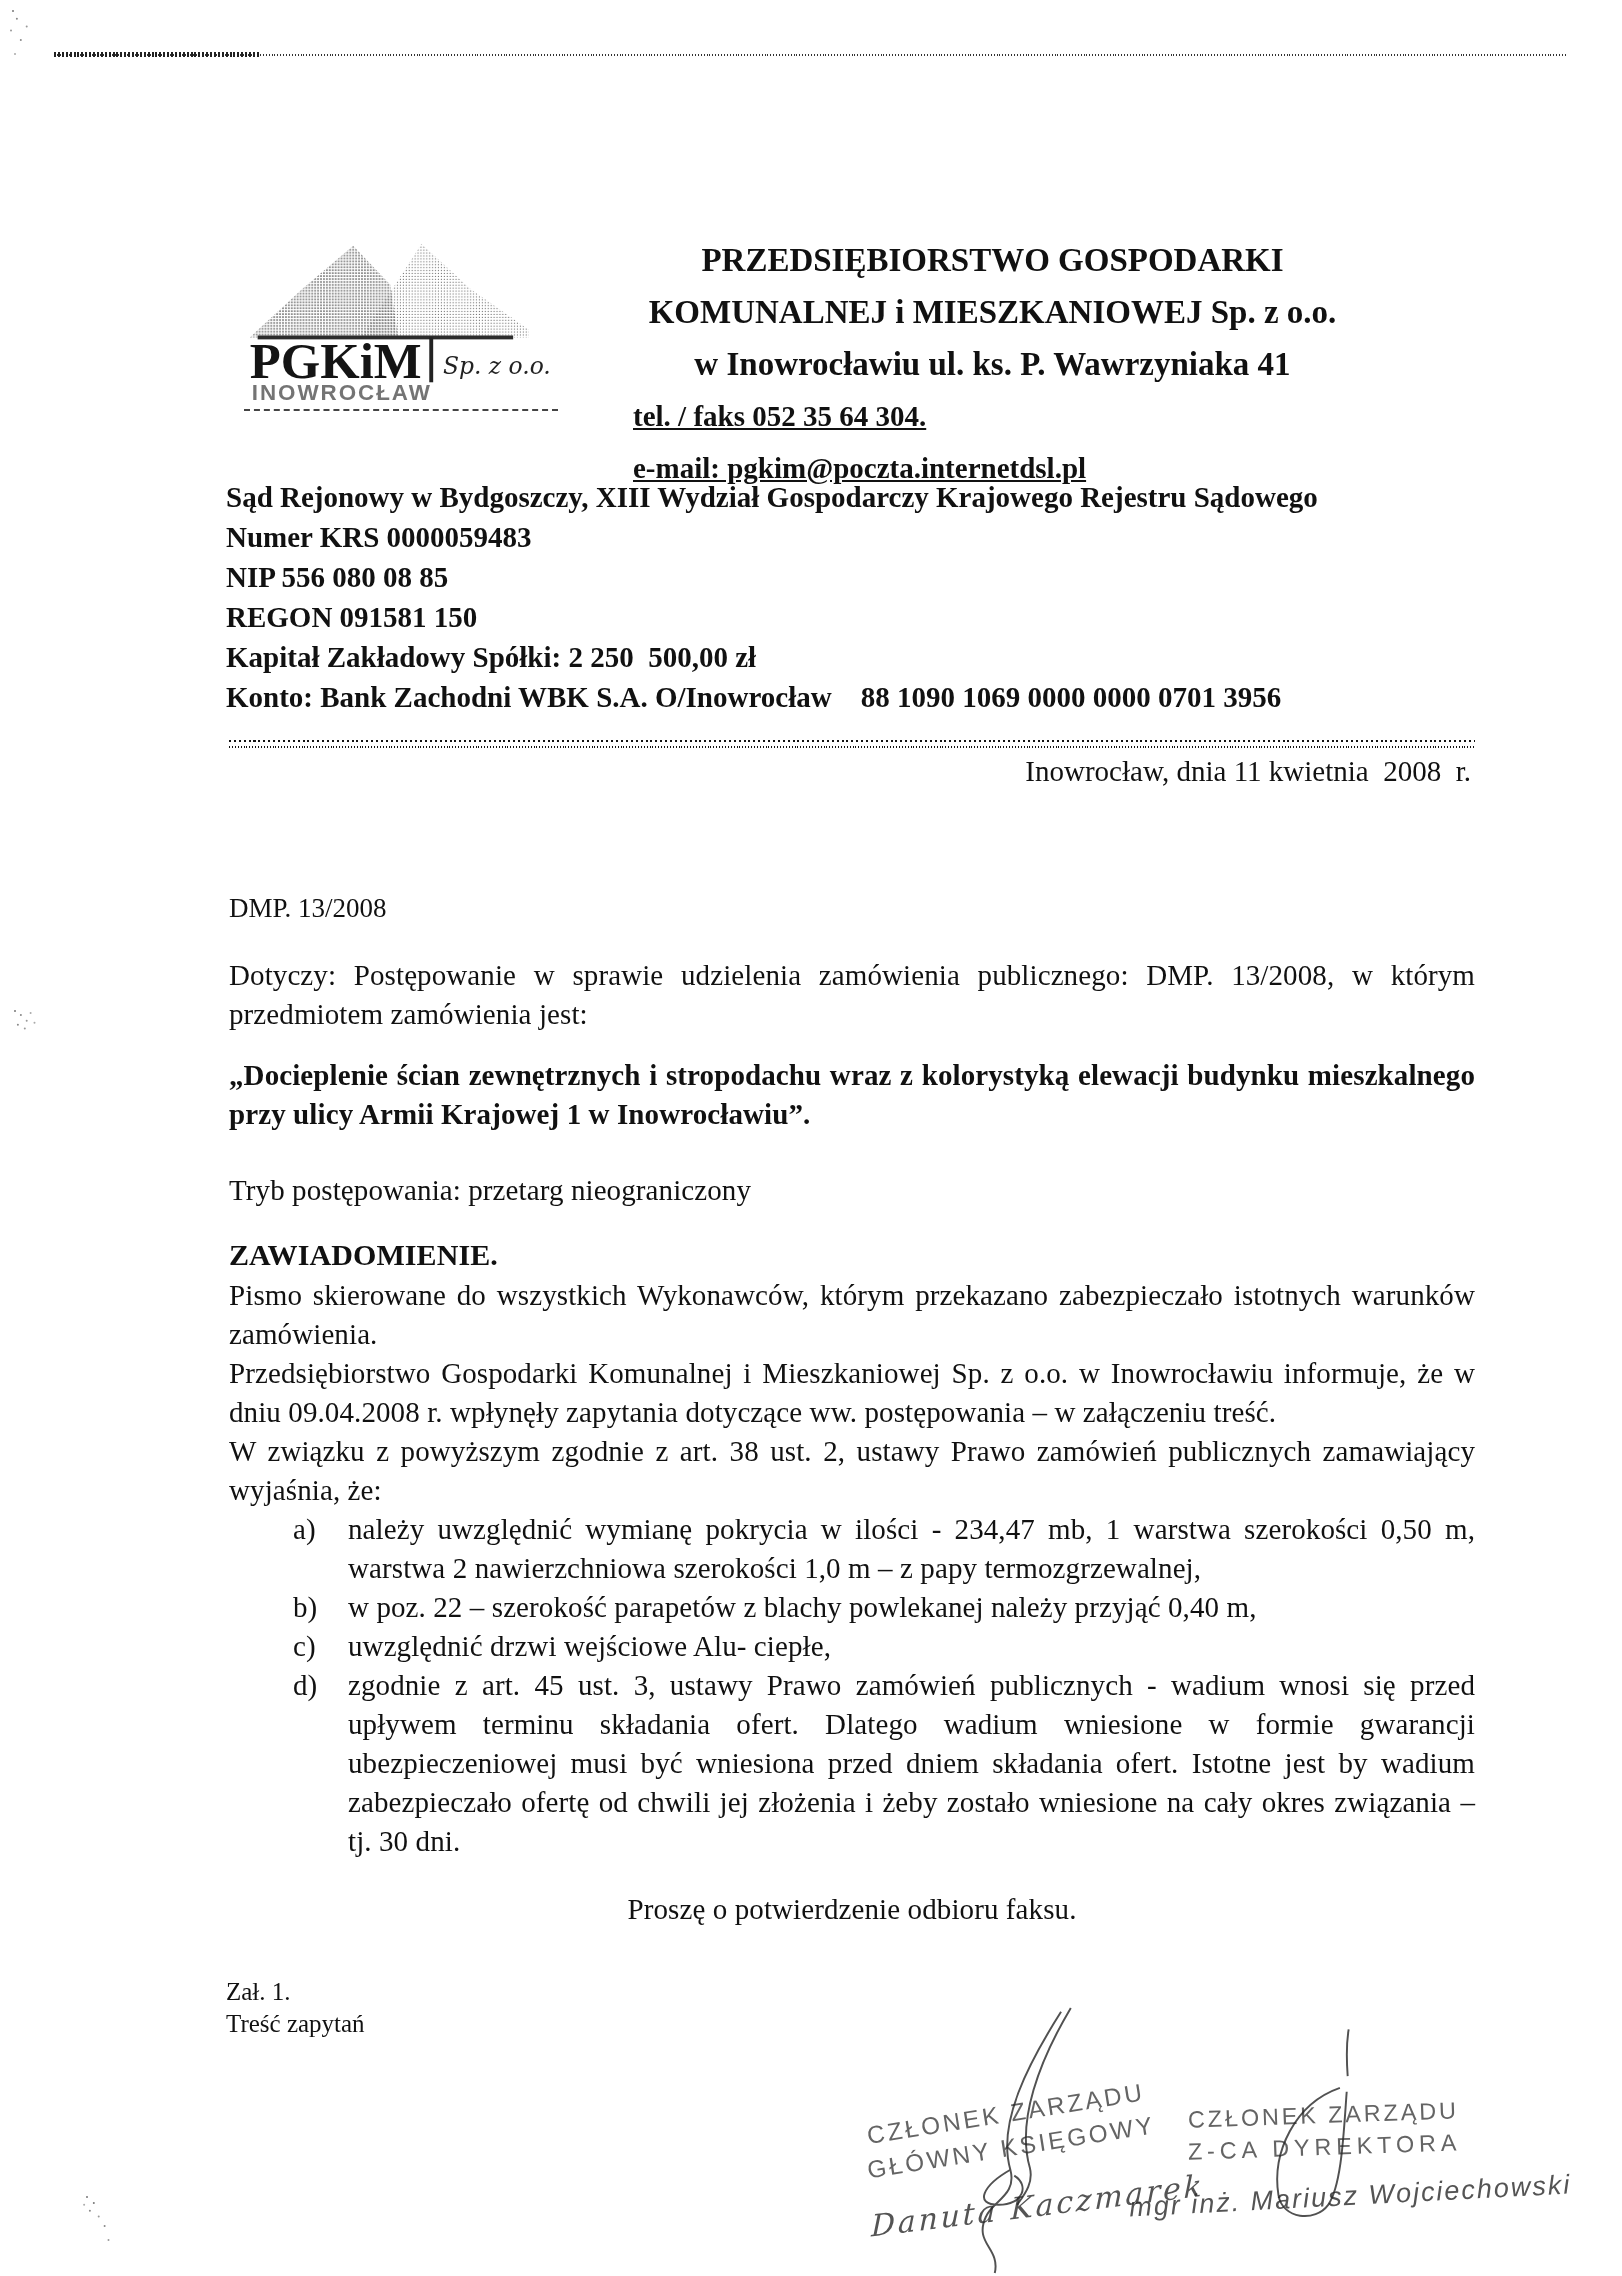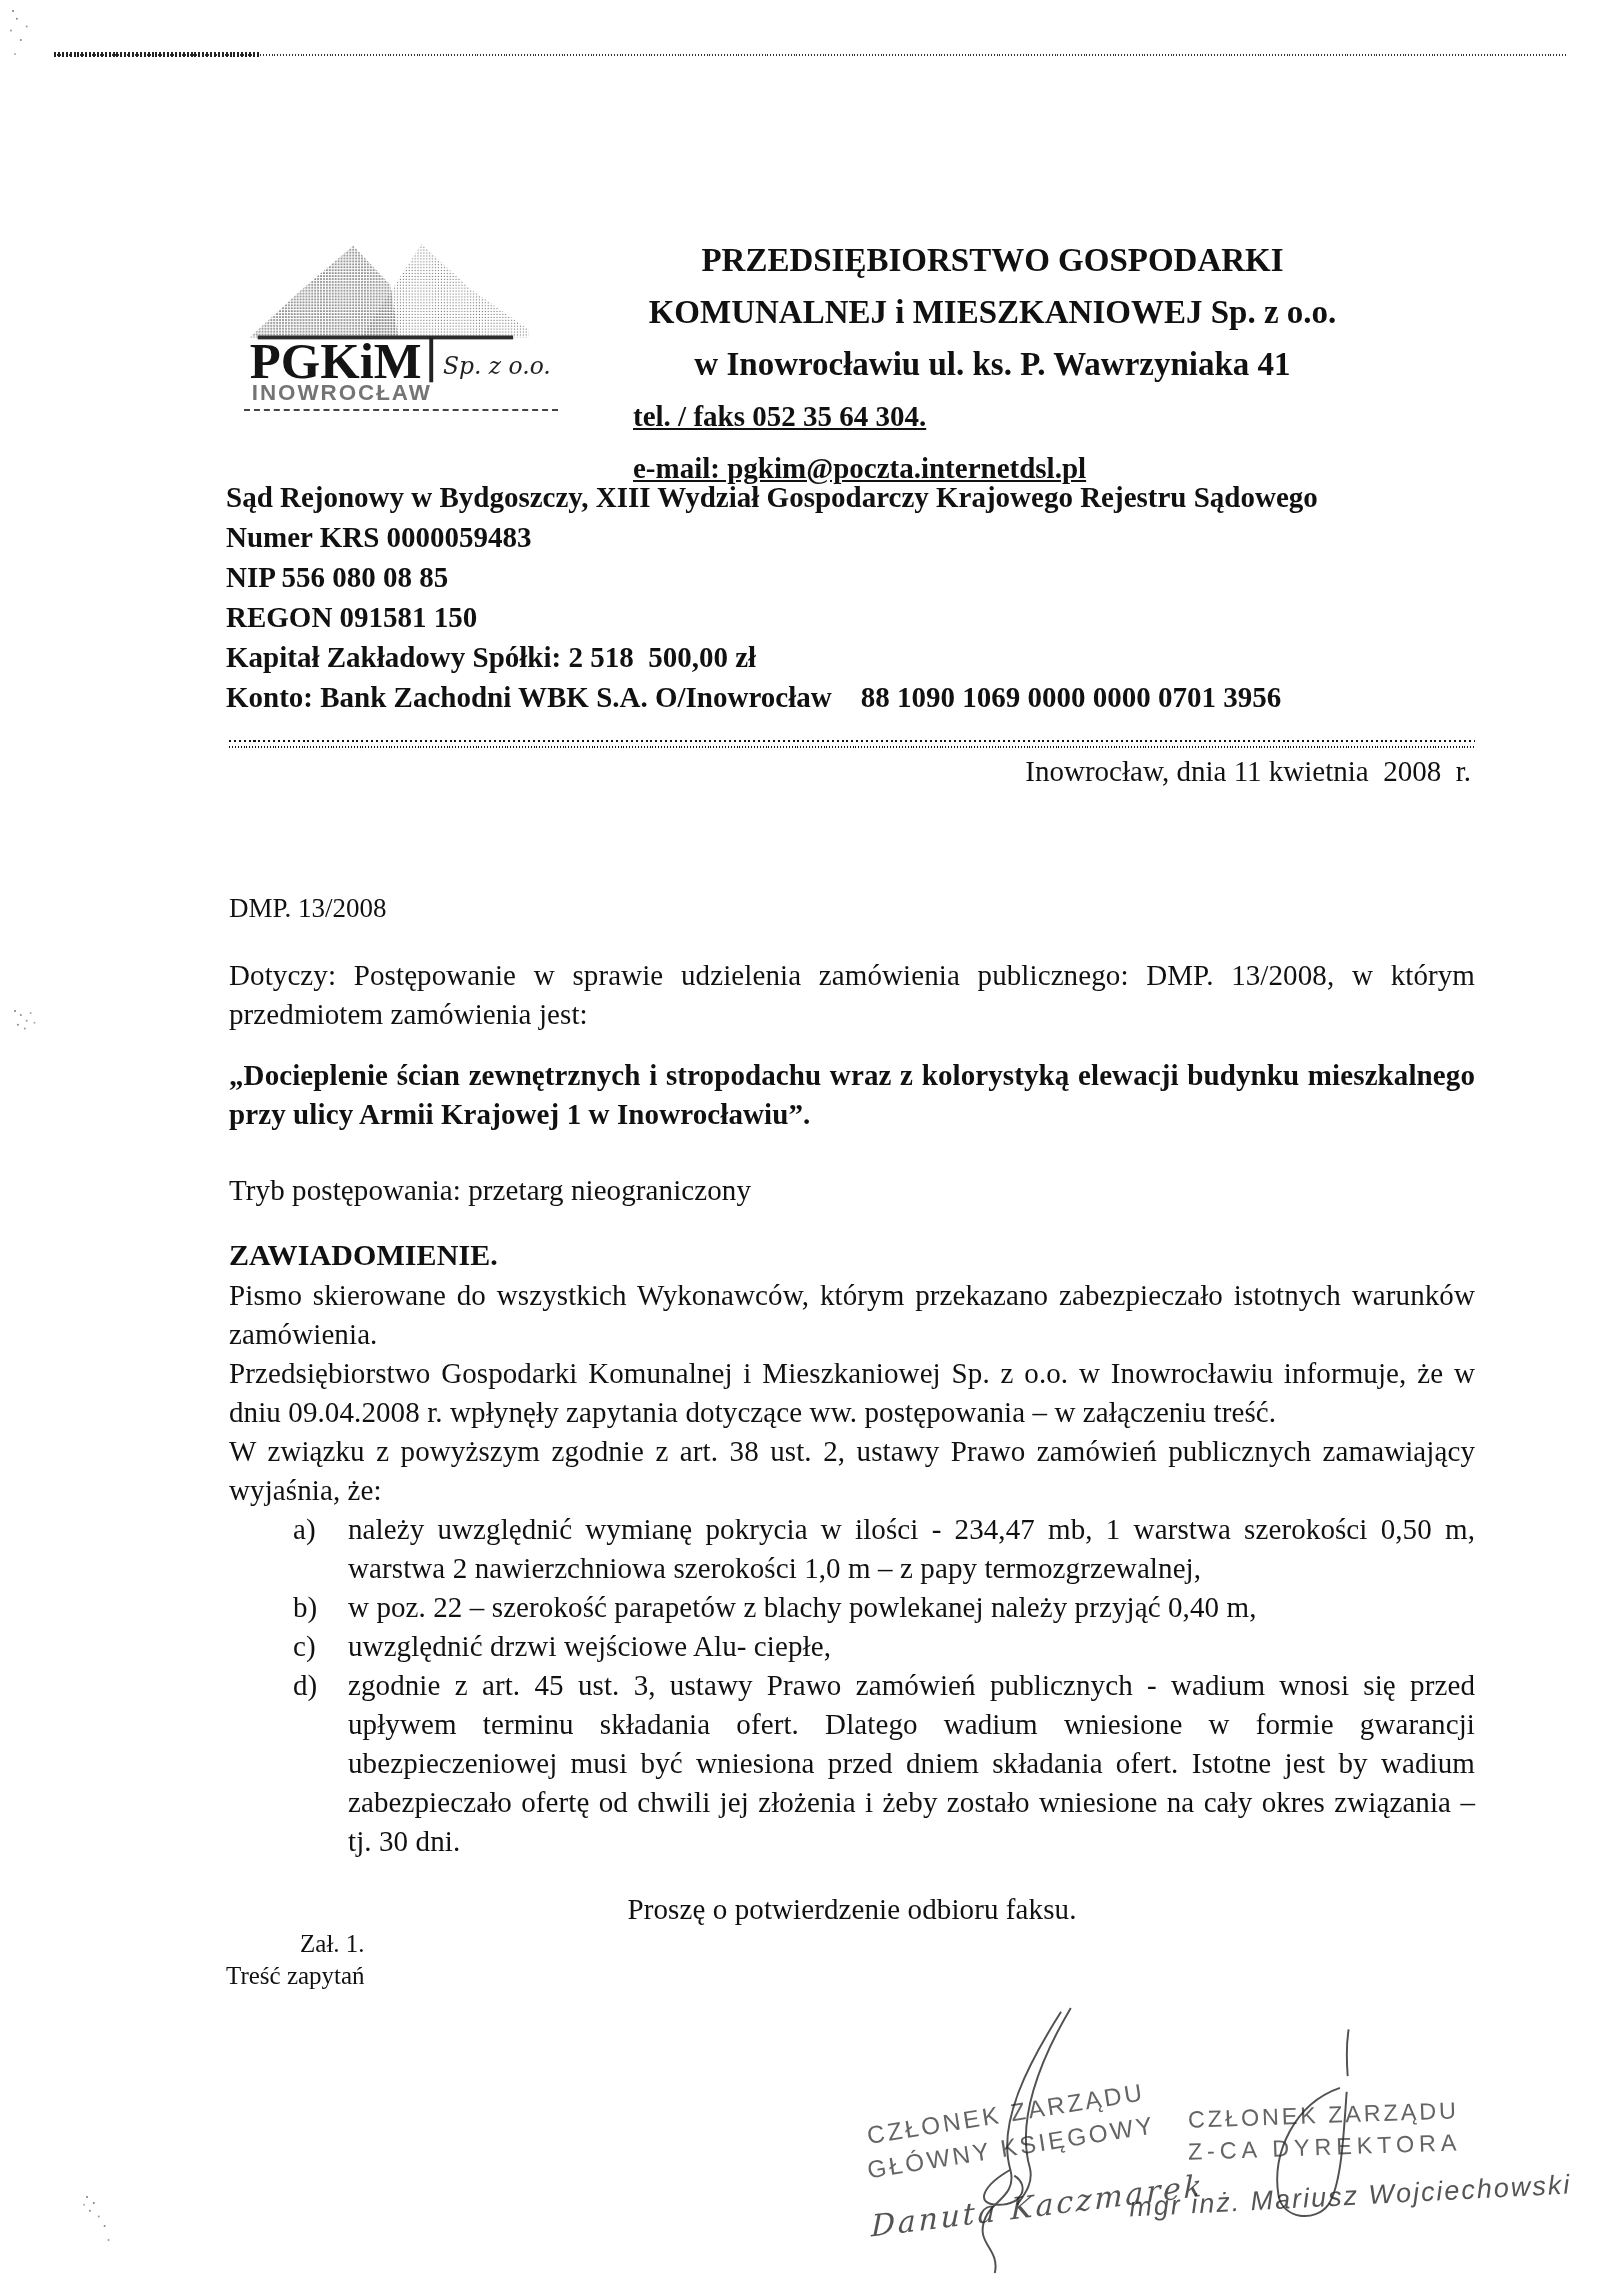--- a/index.html
+++ b/index.html
@@ -43,21 +43,21 @@
   .bodytext p{margin:0;}
   .just{text-align:justify;}
   .p-regarding{margin-bottom:21.5px !important;}
   .p-subject{font-weight:bold;margin-bottom:37px !important;}
   .notice{margin:23.4px 0 0 0;text-align:left;font-size:30px;font-weight:bold;line-height:43px;}
   .list-item{display:flex;}
   .li-label{flex:0 0 55px;margin-left:64px;}
   .li-text{flex:1;text-align:justify;}
   .closing{margin-top:29px !important;text-align:center;}
   
-  .attachment{position:absolute;top:1928px;left:226px;font-size:25px;line-height:32px;text-align:right;}
+  .attachment{position:absolute;top:1976px;left:226px;font-size:25px;line-height:32px;}
   
   .stamp{position:absolute;font-family:"Liberation Sans",sans-serif;color:#4a4a4a;
     text-align:center;opacity:.85;}
   .stamp-left{top:2097px;left:835px;width:347px;font-size:24.4px;line-height:34px;
     letter-spacing:2.9px;transform:rotate(-9deg);}
   .stamp-right{top:2099px;left:1168px;width:312px;font-size:23.4px;line-height:32px;
     letter-spacing:2.9px;transform:rotate(-2deg);}
   .stamp-right .st2{letter-spacing:4.9px;}
   .sig-name{position:absolute;color:#2f2f2f;opacity:.82;white-space:nowrap;}
   .sig-name-left{top:2188px;left:870px;font-family:"DejaVu Serif",serif;font-style:italic;
@@ -105,21 +105,21 @@
     <div class="lh-line">w Inowrocławiu ul. ks. P. Wawrzyniaka 41</div>
     <div class="lh-line lh-small">tel. / faks 052 35 64 304.</div>
     <div class="lh-line lh-small lh-underline">e-mail: pgkim@poczta.internetdsl.pl</div>
   </div>
 
   <div class="registry">
     <div class="reg-line">Sąd Rejonowy w Bydgoszczy, XIII Wydział Gospodarczy Krajowego Rejestru Sądowego</div>
     <div class="reg-line">Numer KRS 0000059483</div>
     <div class="reg-line">NIP 556 080 08 85</div>
     <div class="reg-line">REGON 091581 150</div>
-    <div class="reg-line">Kapitał Zakładowy Spółki: 2 518  500,00 zł</div>
+    <div class="reg-line">Kapitał Zakładowy Spółki: 2 250  500,00 zł</div>
     <div class="reg-line">Konto: Bank Zachodni WBK S.A. O/Inowrocław    88 1090 1069 0000 0000 0701 3956</div>
   </div>
 
   <div class="dotted-sep"></div>
   <div class="dateline">Inowrocław, dnia 11 kwietnia  2008  r.</div>
 
   <div class="refnum">DMP. 13/2008</div>
 
   <div class="bodytext">
     <p class="just p-regarding">Dotyczy: Postępowanie w sprawie udzielenia zamówienia publicznego: DMP. 13/2008, w którym przedmiotem zamówienia jest:</p>

